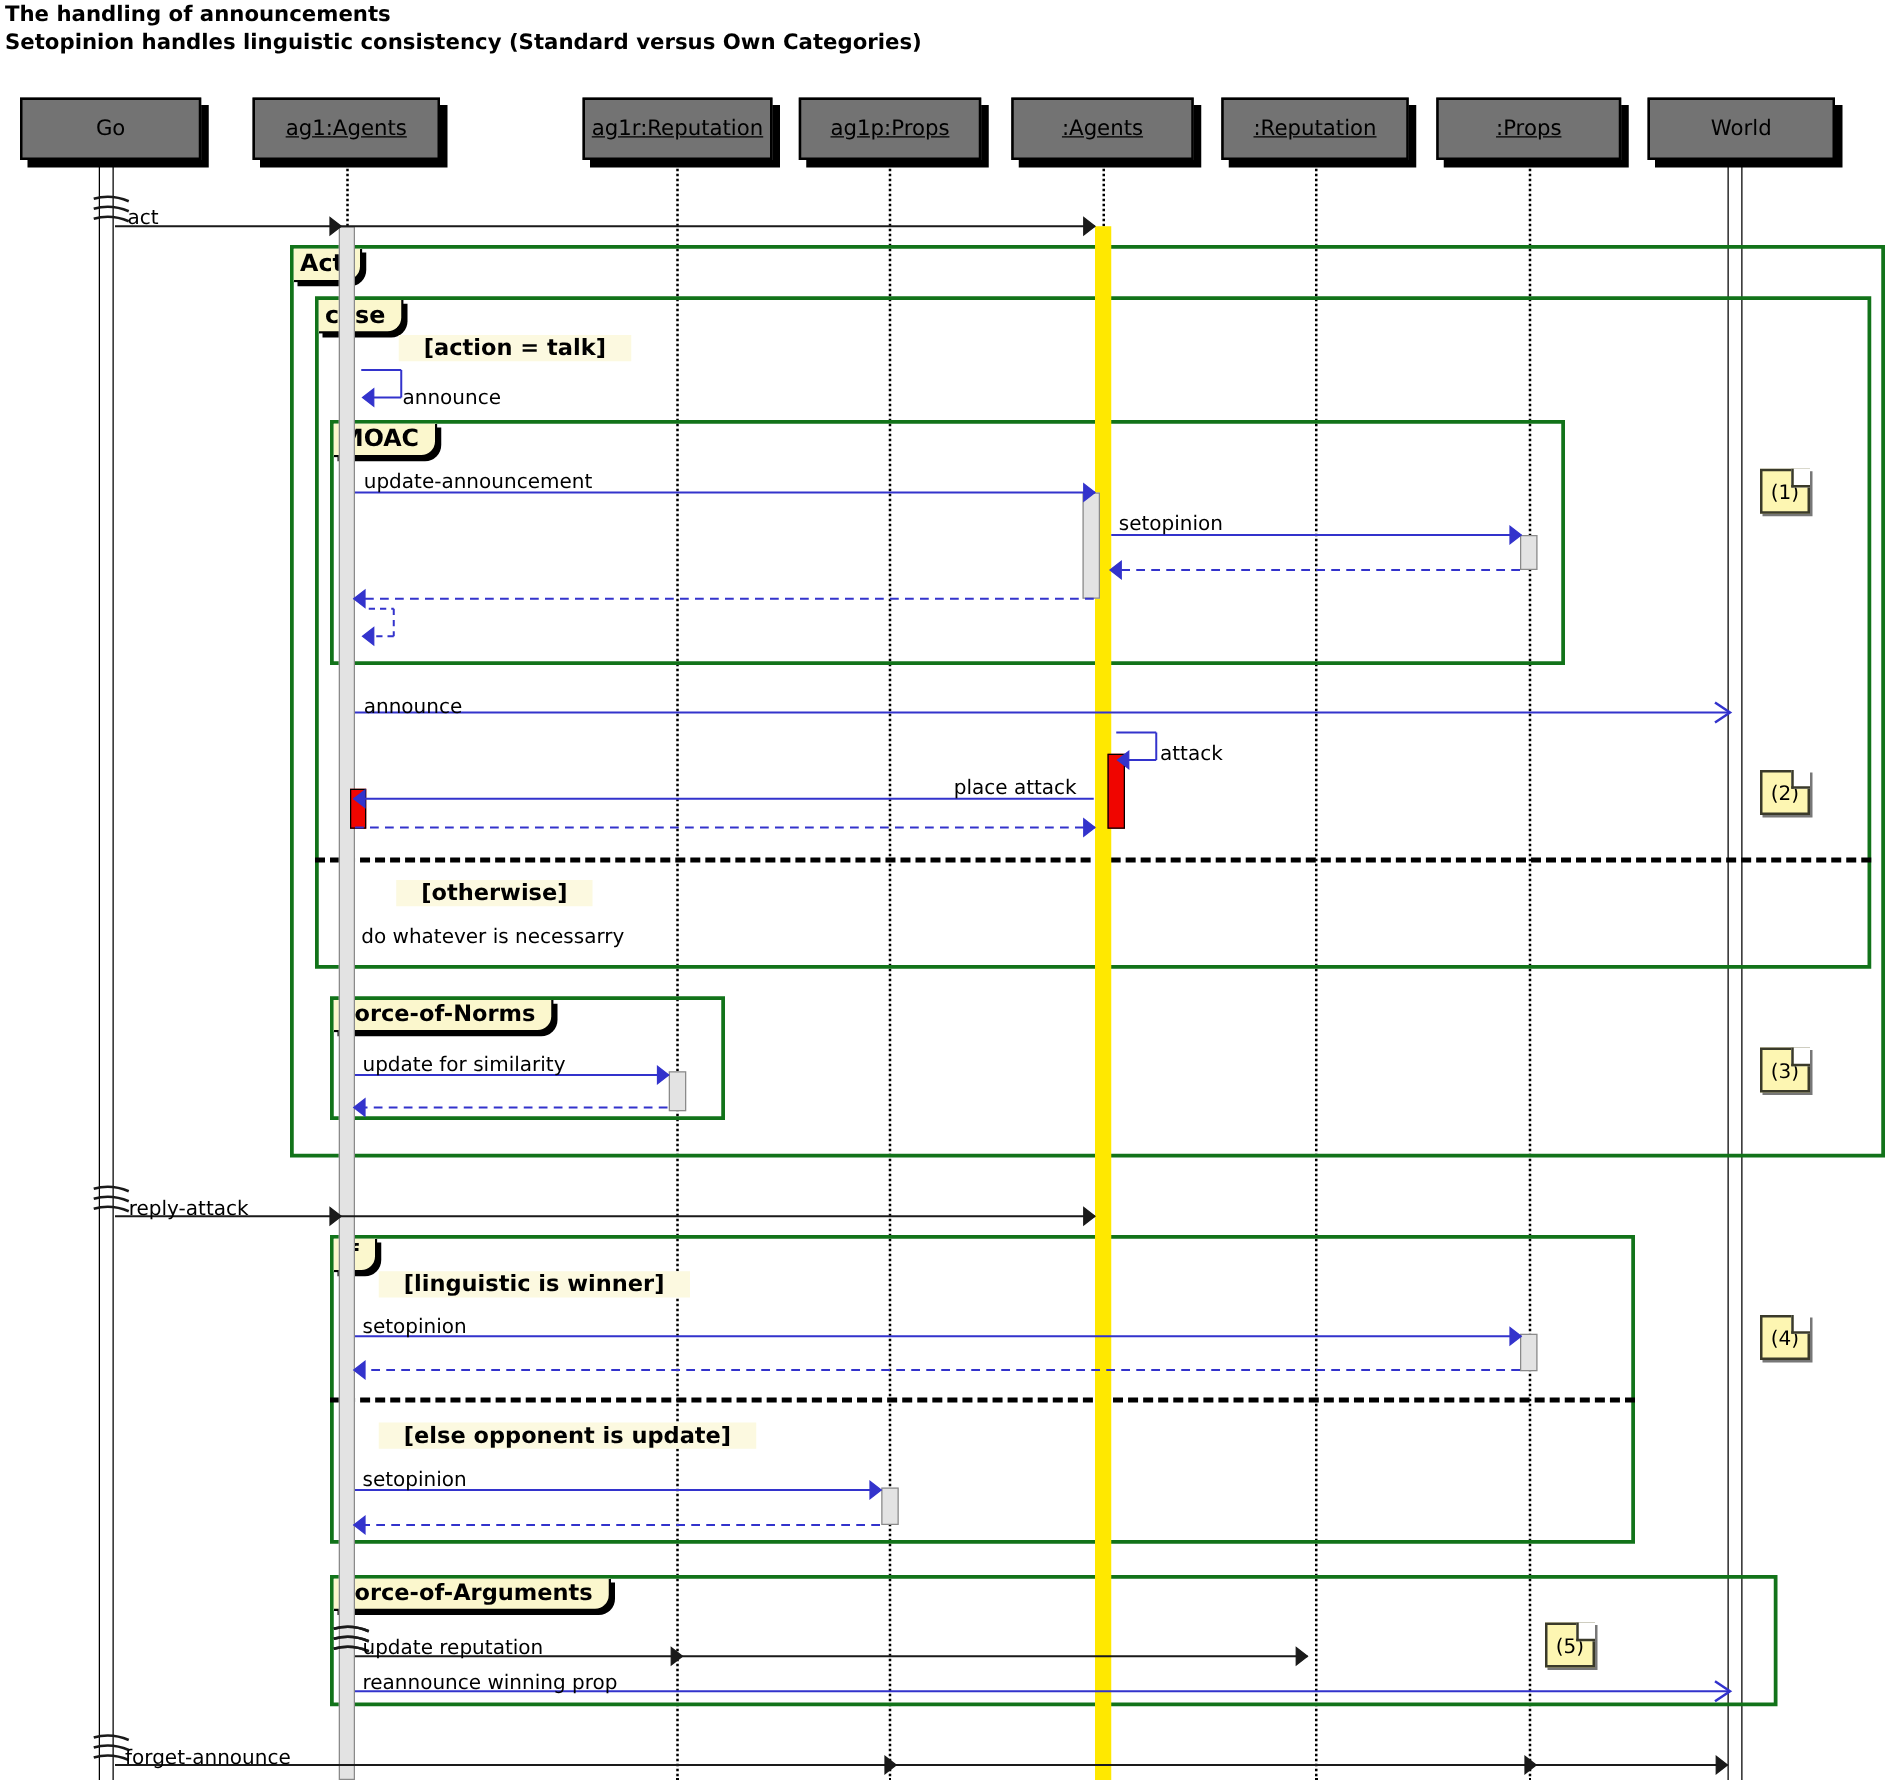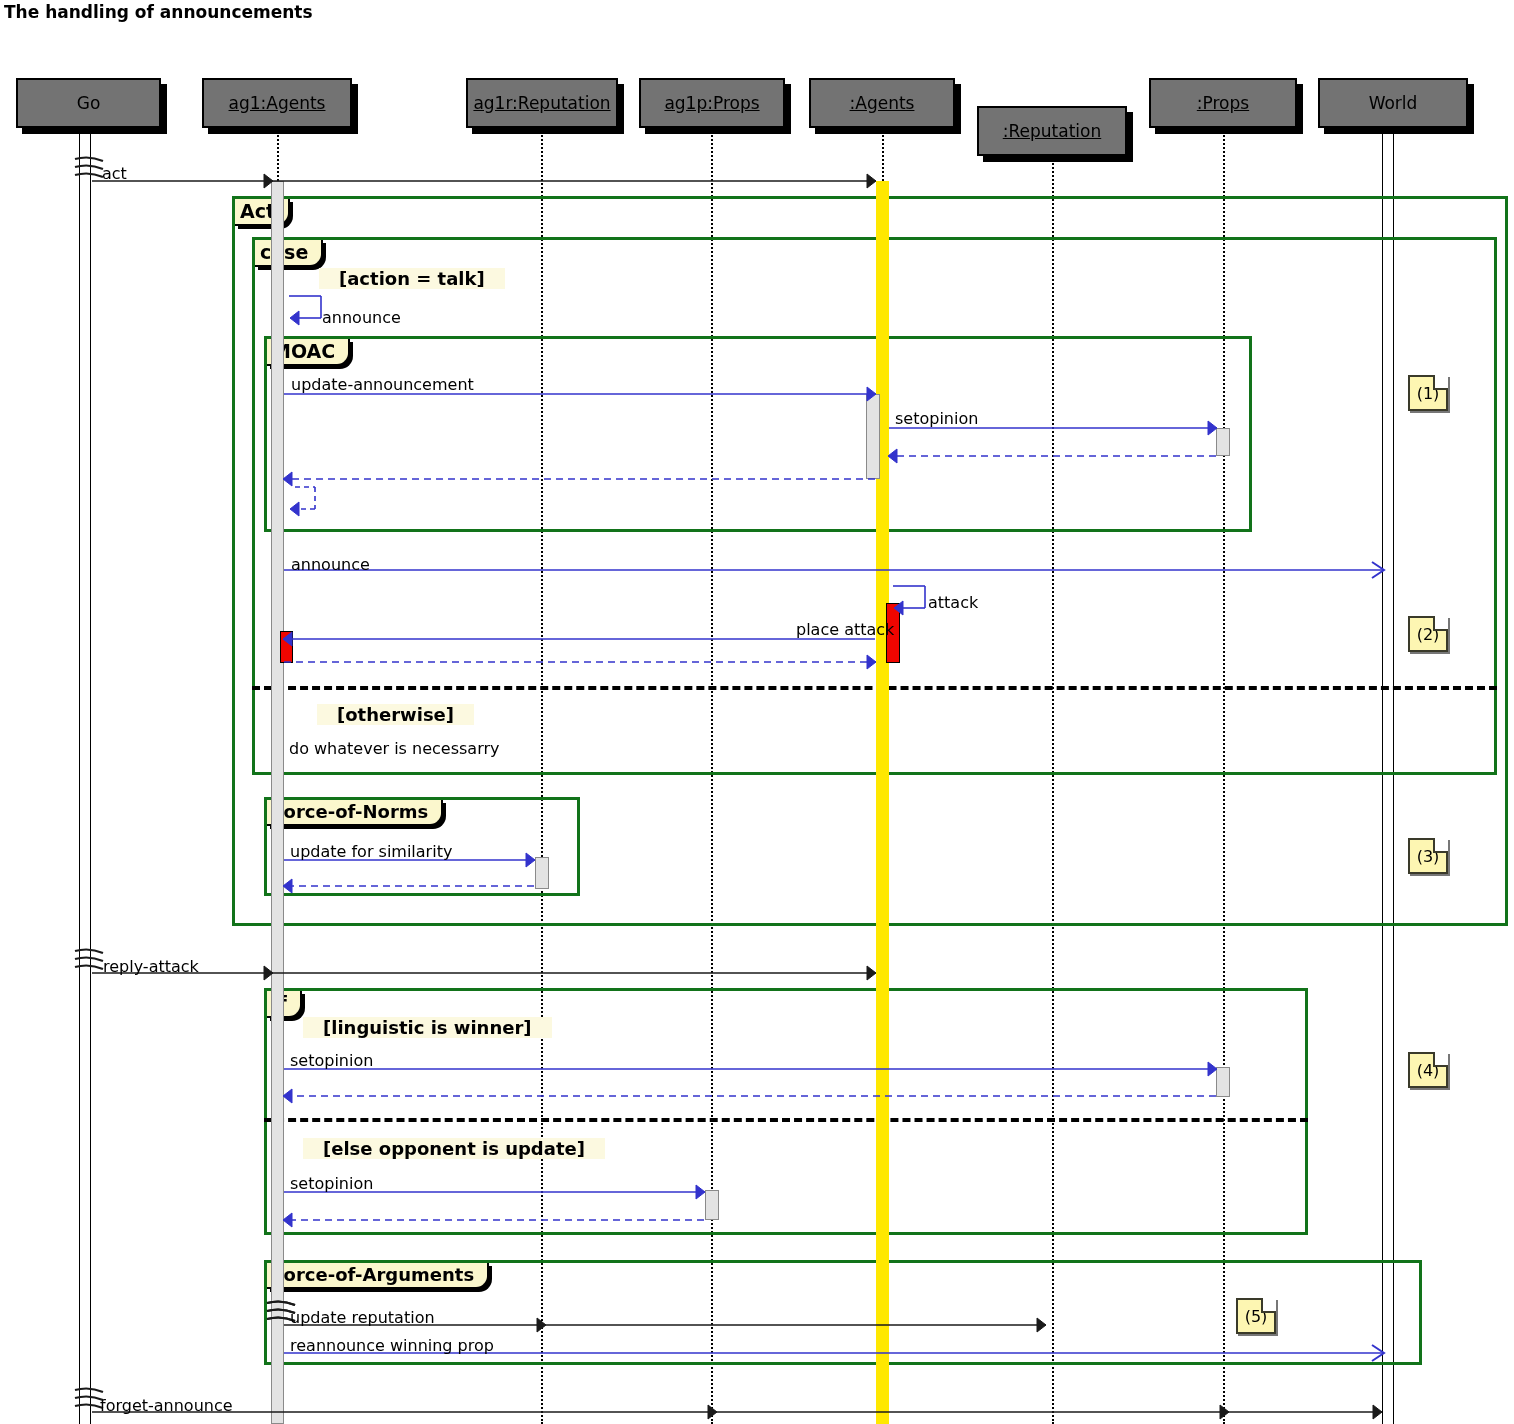--- a/index.html
+++ b/index.html
@@ -46,20 +46,21 @@
         font-size:16px;display:flex;align-items:center;justify-content:center;box-shadow:2px 2px 0 #777;}
   .note .fold{position:absolute;right:-2px;top:-2px;width:13px;height:13px;background:#fff;
               border-left:2px solid #3a3a2a;border-bottom:2px solid #3a3a2a;}
 </style>
 </head>
 <body>
 
 <div id="canvas">
 
   <div class="ttl l1">The handling of announcements</div>
+  <div class="ttl l2">Setopinion handles linguistic consistency (Standard versus Own Categories)</div>
 
   <div id="lifelines-layer">
       <div class="ll-solid" style="left: 79px; top: 128px; width: 12px; height: 1296px;"></div>
       <div class="ll" style="left: 277px; top: 128px; height: 1296px;"></div>
       <div class="ll" style="left: 541px; top: 128px; height: 1296px;"></div>
       <div class="ll" style="left: 711px; top: 128px; height: 1296px;"></div>
       <div class="ll" style="left: 882px; top: 128px; height: 1296px;"></div>
       <div class="ll" style="left: 1052px; top: 128px; height: 1296px;"></div>
       <div class="ll" style="left: 1223px; top: 128px; height: 1296px;"></div>
       <div class="ll-solid" style="left: 1382px; top: 128px; width: 12px; height: 1296px;"></div>
@@ -215,21 +216,21 @@
       </g>
     </svg>
 
   <div id="labels-layer">
       <div class="lbl" style="left: 102px; top: 164px;">act</div>
       <div class="lbl" style="left: 322px; top: 308px;">announce</div>
       <div class="lbl" style="left: 291px; top: 375px;">update-announcement</div>
       <div class="lbl" style="left: 895px; top: 409px;">setopinion</div>
       <div class="lbl" style="left: 291px; top: 555px;">announce</div>
       <div class="lbl" style="left: 928px; top: 593px;">attack</div>
-      <div class="lbl" style="left: 763px; top: 620px; margin-left: 33px;">place attack</div>
+      <div class="lbl" style="left: 763px; top: 620px;">place attack</div>
       <div class="lbl" style="left: 290px; top: 842px;">update for similarity</div>
       <div class="lbl" style="left: 103px; top: 957px;">reply-attack</div>
       <div class="lbl" style="left: 290px; top: 1051px;">setopinion</div>
       <div class="lbl" style="left: 290px; top: 1174px;">setopinion</div>
       <div class="lbl" style="left: 290px; top: 1308px;">update reputation</div>
       <div class="lbl" style="left: 290px; top: 1336px;">reannounce winning prop</div>
       <div class="lbl" style="left: 100px; top: 1396px;">forget-announce</div>
     </div>
   <div id="guards-layer">
       <div class="guard" style="left: 319px; top: 268px;">[action = talk]</div>
@@ -269,21 +270,21 @@
       </div>
       <div class="head" style="left: 466px; top: 78px; width: 152px; height: 50px;">
         <span class="u">ag1r:Reputation</span>
       </div>
       <div class="head" style="left: 639px; top: 78px; width: 146px; height: 50px;">
         <span class="u">ag1p:Props</span>
       </div>
       <div class="head" style="left: 809px; top: 78px; width: 146px; height: 50px;">
         <span class="u">:Agents</span>
       </div>
-      <div class="head" style="left: 977px; top: 78px; width: 150px; height: 50px; margin-top: 28px;">
+      <div class="head" style="left: 977px; top: 78px; width: 150px; height: 50px;">
         <span class="u">:Reputation</span>
       </div>
       <div class="head" style="left: 1149px; top: 78px; width: 148px; height: 50px;">
         <span class="u">:Props</span>
       </div>
       <div class="head" style="left: 1318px; top: 78px; width: 150px; height: 50px;">
         <span>World</span>
       </div>
     </div>
 </div>

